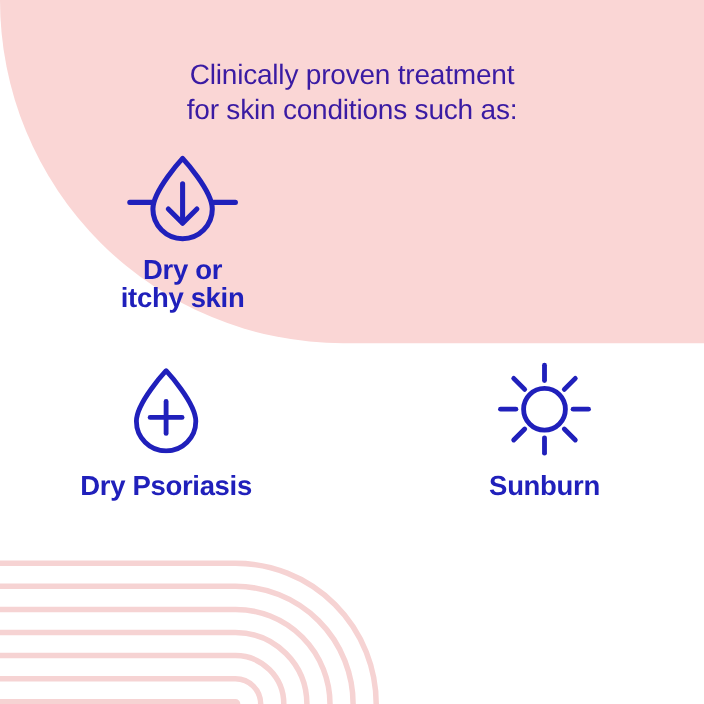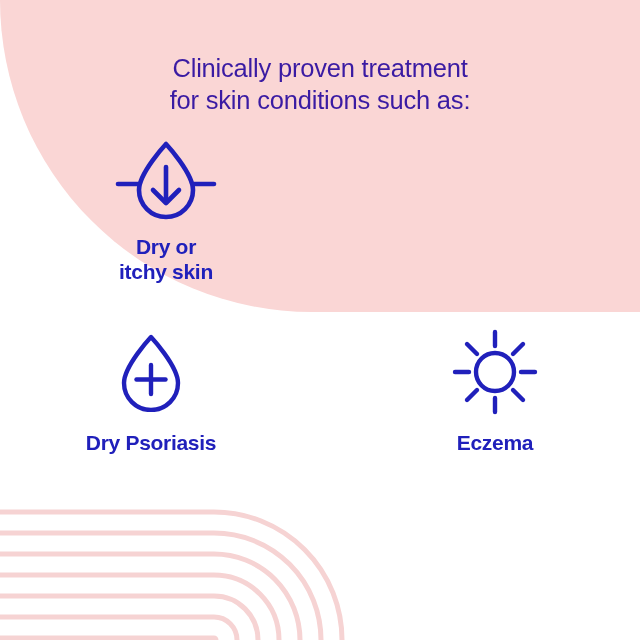--- a/index.html
+++ b/index.html
@@ -95,21 +95,21 @@
     height: 80px;
     display: flex;
     align-items: center;
     justify-content: center;
   }
 
   .card-label {
     margin-top: 14px;
     text-align: center;
     color: #2020bb;
-    font-size: 21px;
+    font-size: 25px;
     line-height: 25px;
     font-weight: 700;
     letter-spacing: -0.3px;
     white-space: pre-line;
   }
   .row-2 .card-label { margin-top: 18px; }
 </style>
 </head>
 <body>
 
@@ -189,20 +189,20 @@
                 <path d="M44 70 V 84"></path>
                 <path d="M4 44 H 18"></path>
                 <path d="M70 44 H 84"></path>
                 <path d="M16 16 L 26 26"></path>
                 <path d="M62 62 L 72 72"></path>
                 <path d="M72 16 L 62 26"></path>
                 <path d="M26 62 L 16 72"></path>
               </g>
             </svg>
           </div>
-          <div class="card-label">Eczema</div>
+          <div class="card-label">Sunburn</div>
         </div>
 
       </div>
 
     </div>
   </div>
 </div>
 
 </body></html>

